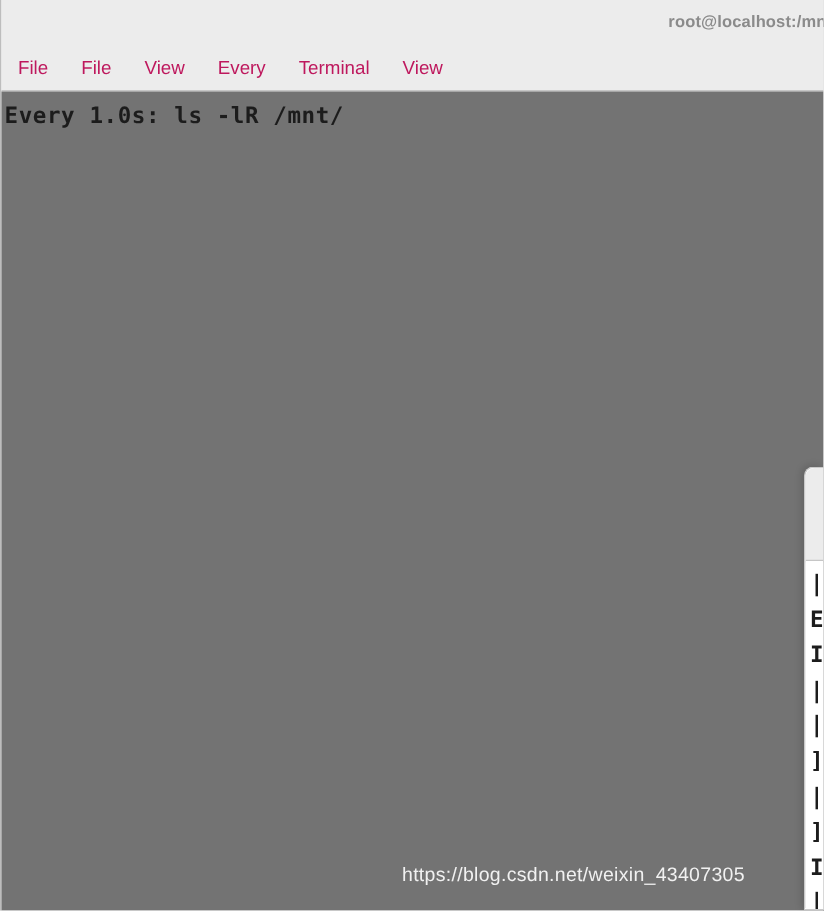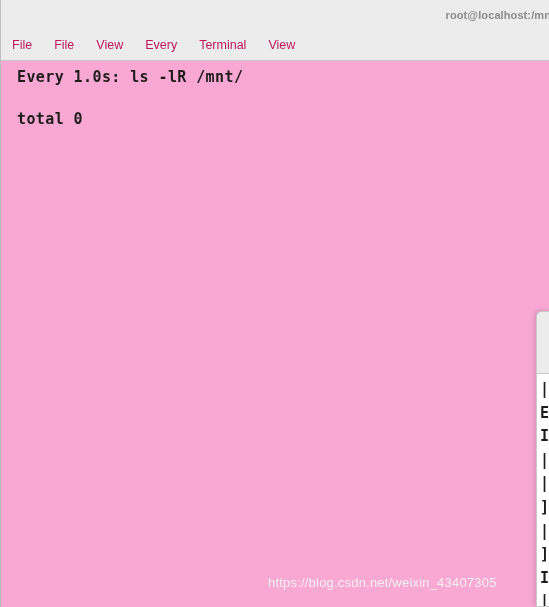--- a/index.html
+++ b/index.html
@@ -78,22 +78,22 @@
     cursor: default;
   }
   .menu-item:last-child { margin-right: 0; }
 
   #terminal-body {
     position: absolute;
     left: 0;
     top: 61px;
     right: 0;
     bottom: 0;
-    background: #f9a8d4;
-    padding: 6px 0 0 16px;
+    background: #737373;
+    padding: 6px 0 0 2px;
     box-sizing: border-box;
     overflow: hidden;
   }
 
   .term-line {
     font-family: "DejaVu Sans Mono", "Liberation Mono", monospace;
     font-size: 15px;
     font-weight: bold;
     line-height: 21px;
     color: #1c1c1c;
@@ -184,21 +184,20 @@
       <span class="menu-item">Every</span>
       <span class="menu-item">Terminal</span>
       <span class="menu-item">View</span>
     </div>
 
   </div>
 
   <div id="terminal-body">
     <div class="term-line">Every 1.0s: ls -lR /mnt/</div>
     <div class="term-line blank">&nbsp;</div>
-    <div class="term-line">total 0</div>
   </div>
 
 </div>
 
 <div id="watermark">https://blog.csdn.net/weixin_43407305</div>
 
 <div id="background-terminal-window">
   <div id="bg-terminal-header"></div>
   <div id="bg-terminal-body">
     <div class="bg-term-line">|</div>

